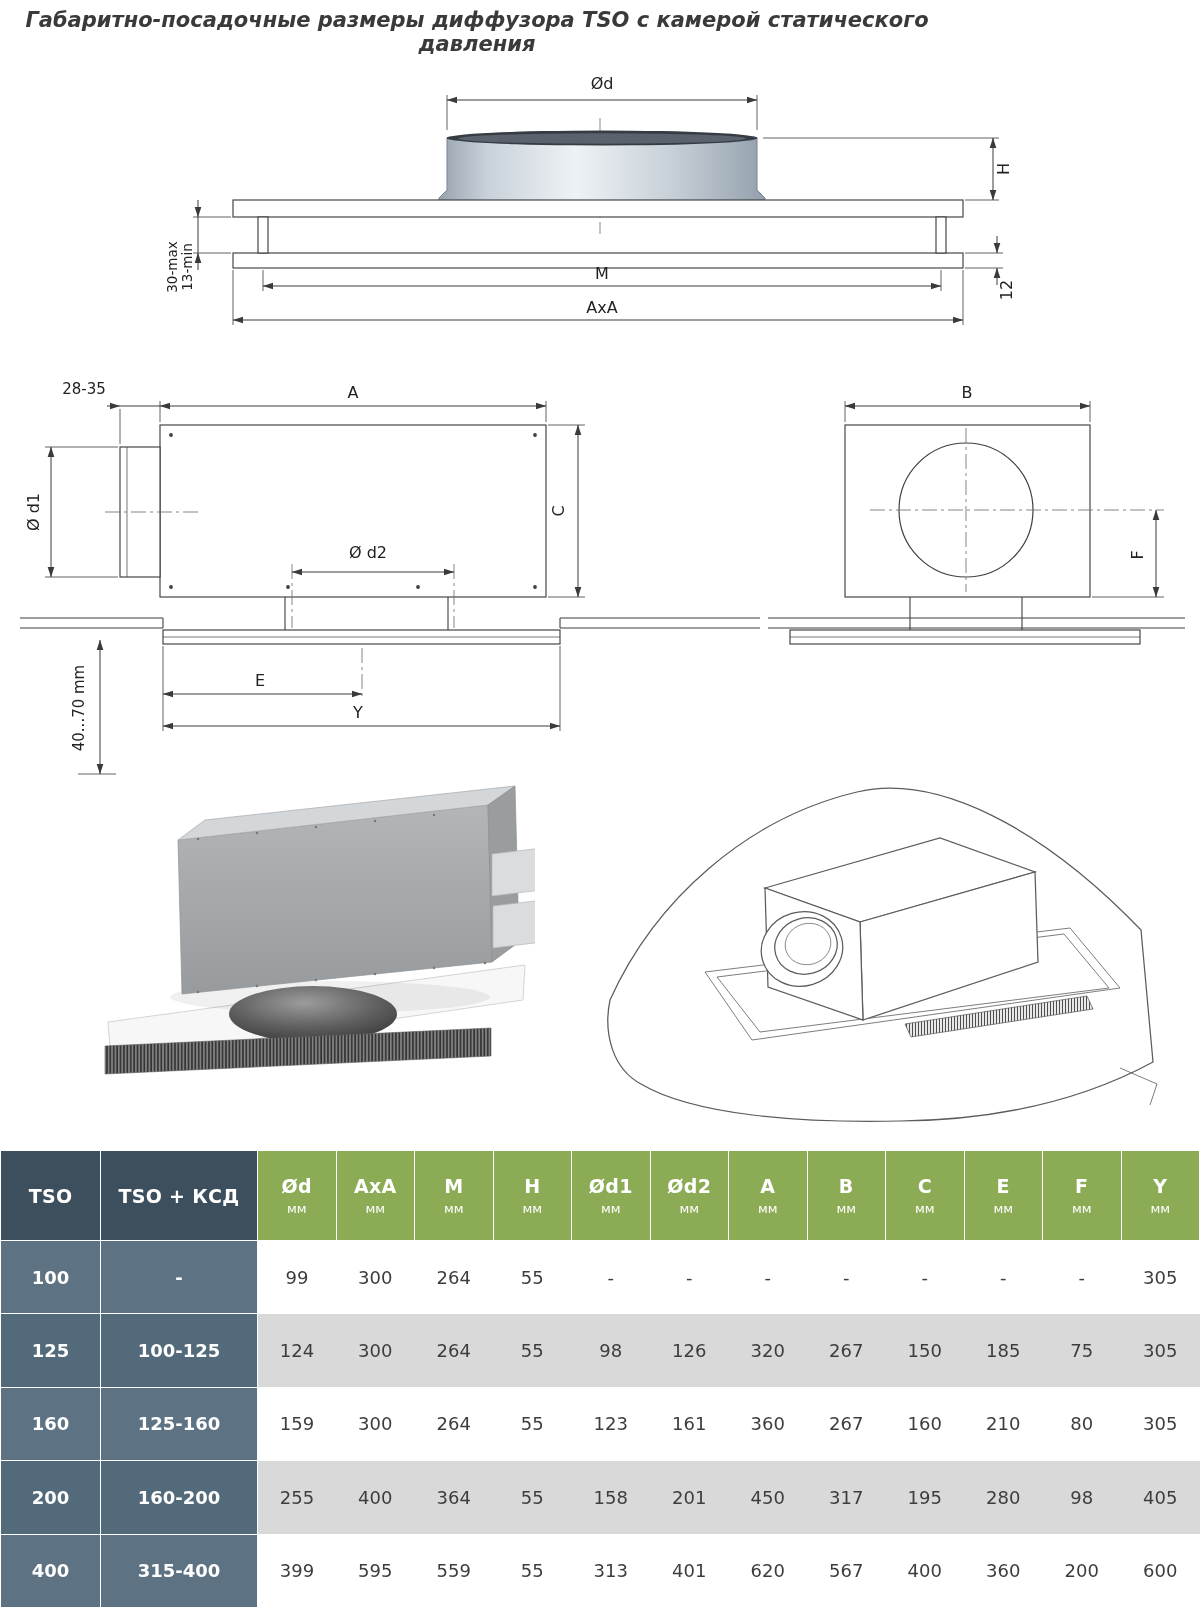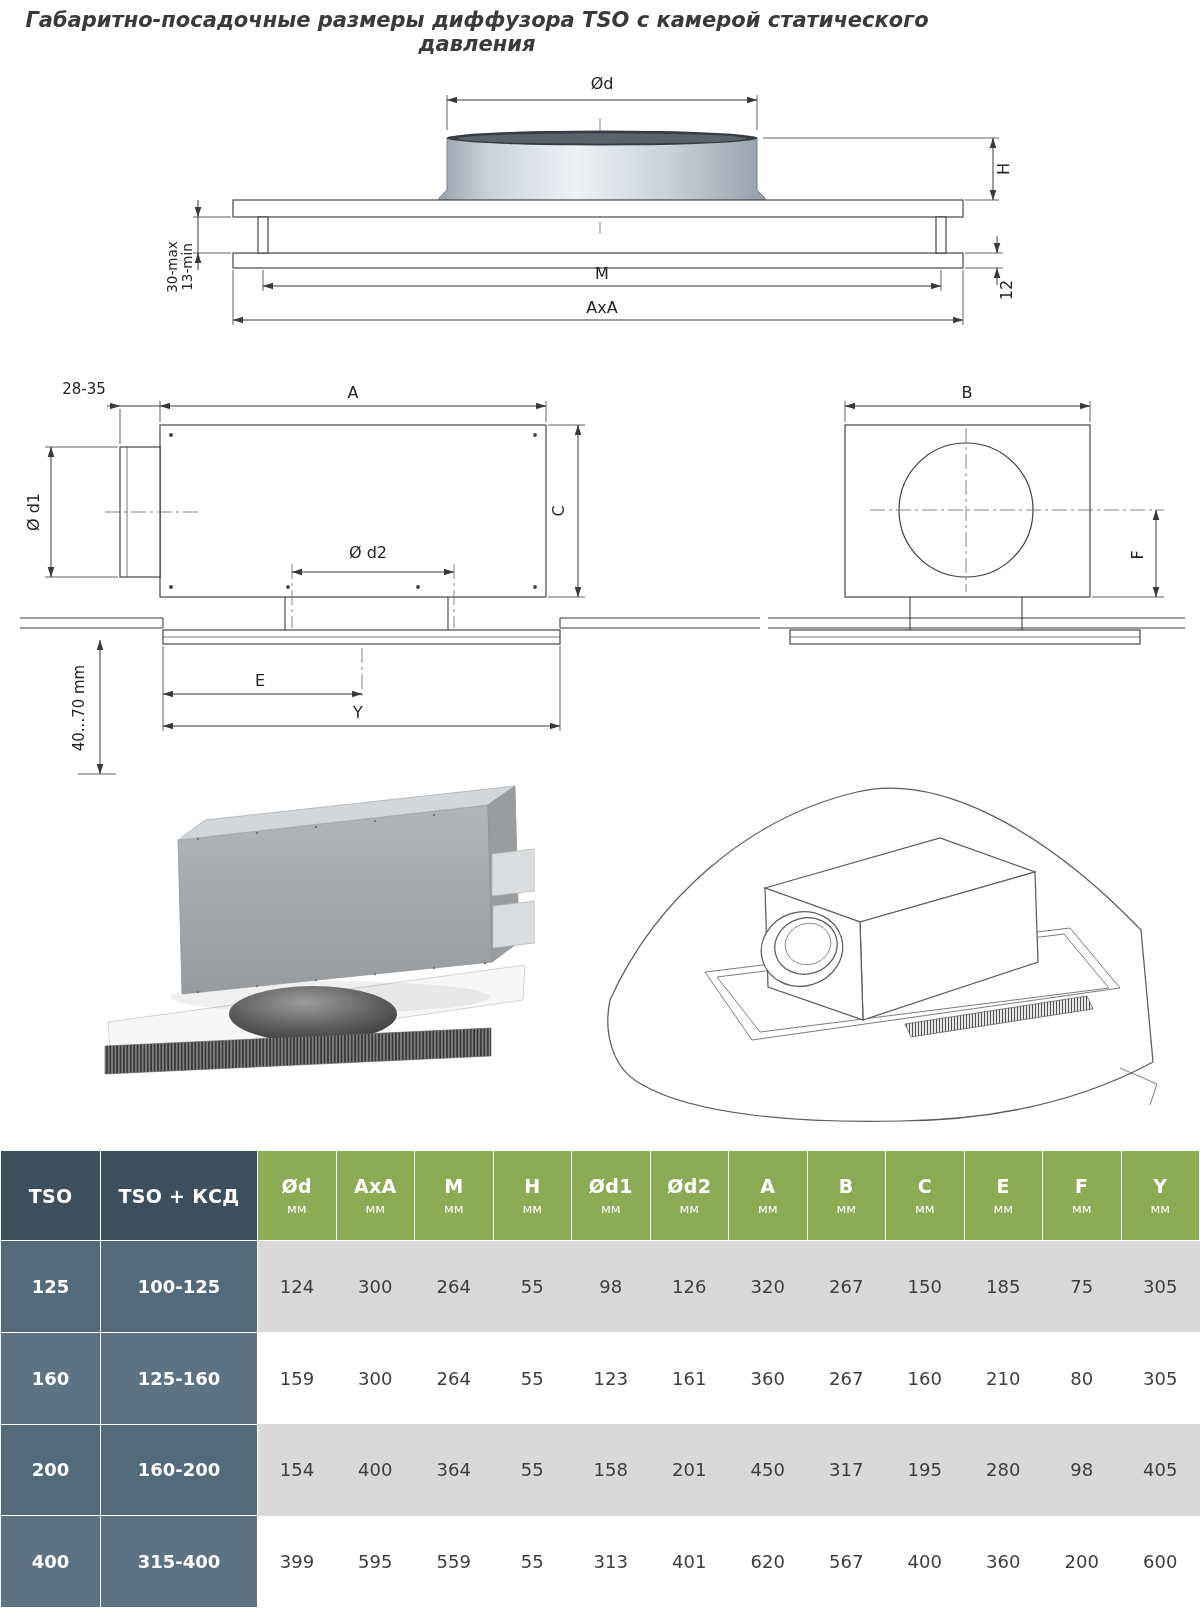--- a/index.html
+++ b/index.html
@@ -316,20 +316,36 @@
           <div class="hl">F</div>
           <div class="hu">мм</div>
         </th>
       <th class="hg">
           <div class="hl">Y</div>
           <div class="hu">мм</div>
         </th>
     </tr>
   </thead>
   <tbody>
+      <tr class="r-a">
+        <td class="c-id">100</td>
+        <td class="c-id">-</td>
+        <td class="c-val">99</td>
+        <td class="c-val">300</td>
+        <td class="c-val">264</td>
+        <td class="c-val">55</td>
+        <td class="c-val">-</td>
+        <td class="c-val">-</td>
+        <td class="c-val">-</td>
+        <td class="c-val">-</td>
+        <td class="c-val">-</td>
+        <td class="c-val">-</td>
+        <td class="c-val">-</td>
+        <td class="c-val">305</td>
+      </tr>
       <tr class="r-b">
         <td class="c-id">125</td>
         <td class="c-id">100-125</td>
         <td class="c-val">124</td>
         <td class="c-val">300</td>
         <td class="c-val">264</td>
         <td class="c-val">55</td>
         <td class="c-val">98</td>
         <td class="c-val">126</td>
         <td class="c-val">320</td>
@@ -351,21 +367,21 @@
         <td class="c-val">360</td>
         <td class="c-val">267</td>
         <td class="c-val">160</td>
         <td class="c-val">210</td>
         <td class="c-val">80</td>
         <td class="c-val">305</td>
       </tr>
       <tr class="r-b">
         <td class="c-id">200</td>
         <td class="c-id">160-200</td>
-        <td class="c-val">154</td>
+        <td class="c-val">255</td>
         <td class="c-val">400</td>
         <td class="c-val">364</td>
         <td class="c-val">55</td>
         <td class="c-val">158</td>
         <td class="c-val">201</td>
         <td class="c-val">450</td>
         <td class="c-val">317</td>
         <td class="c-val">195</td>
         <td class="c-val">280</td>
         <td class="c-val">98</td>

